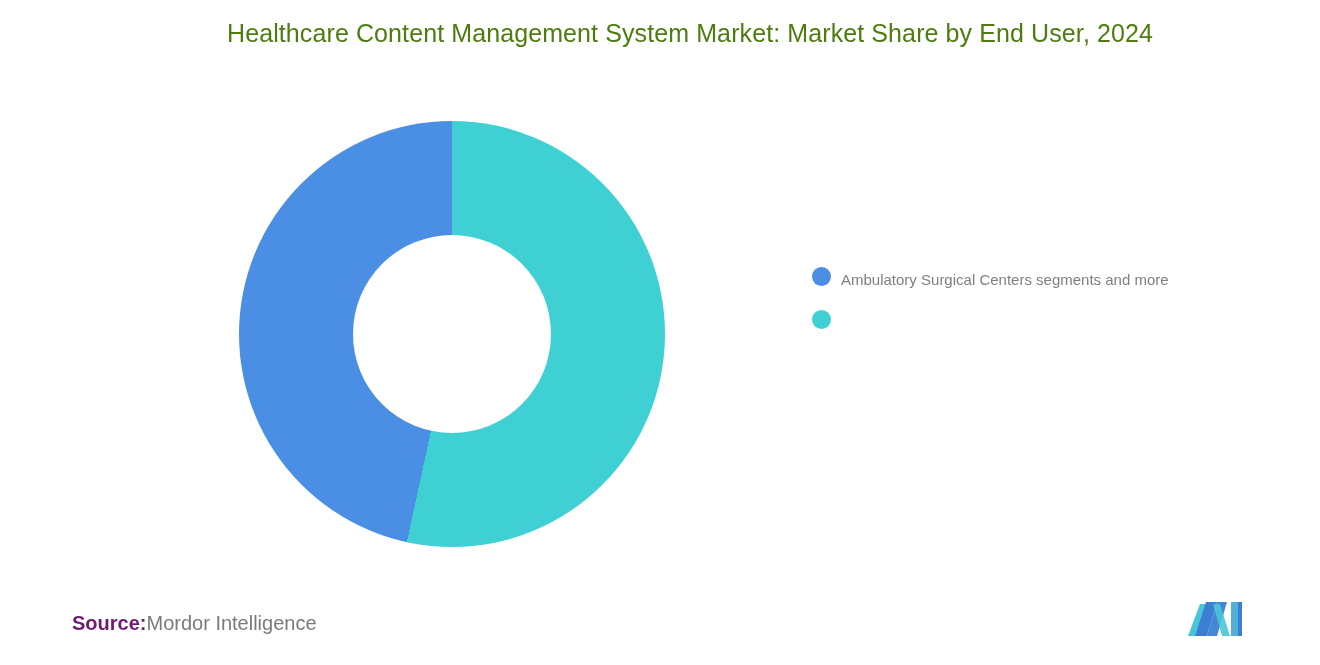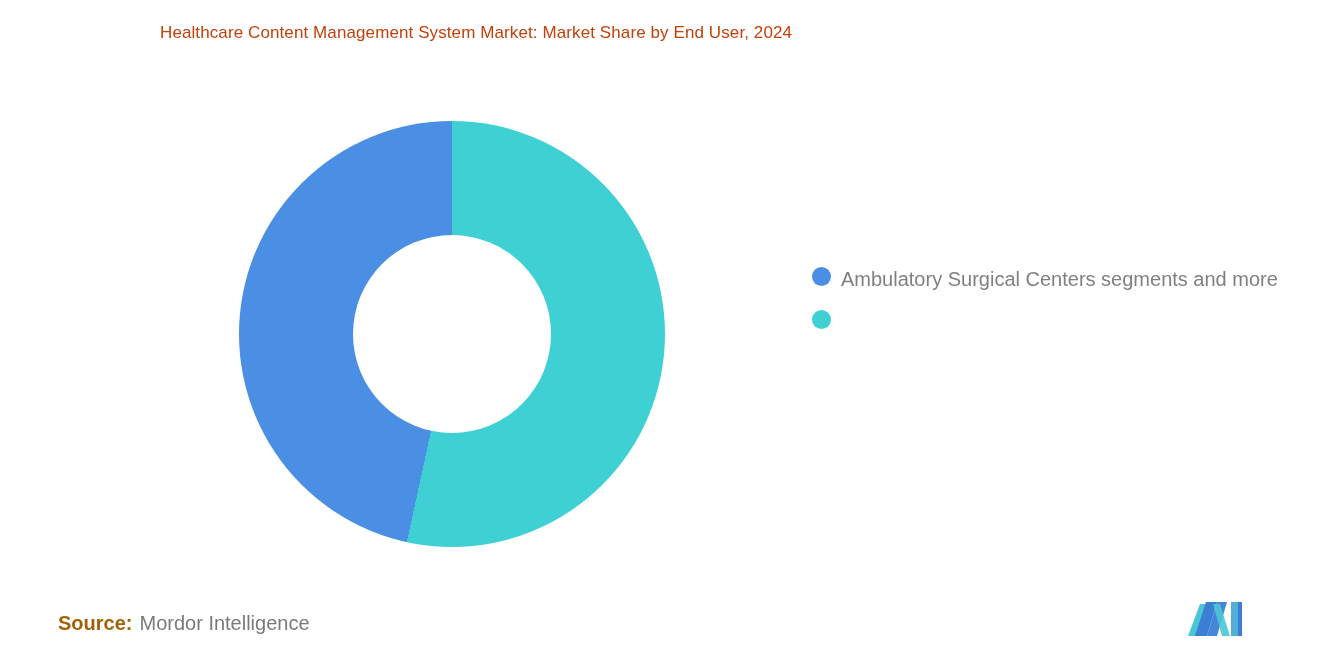--- a/index.html
+++ b/index.html
@@ -16,25 +16,25 @@
     font-family: "Liberation Sans", sans-serif;
     -webkit-font-smoothing: antialiased;
   }
 
   
   .chart-title {
     position: absolute;
     left: 160px;
     top: 14px;
     width: 1060px;
-    text-align: left;
-    font-size: 17px;
+    text-align: center;
+    font-size: 25px;
     line-height: 38px;
     font-weight: 400;
-    color: #c2410c;
+    color: #4d7c0f;
     letter-spacing: 0.1px;
   }
 
   
   .donut-wrap {
     position: absolute;
     left: 239px;
     top: 121px;
     width: 426px;
     height: 426px;
@@ -70,44 +70,44 @@
   }
   .legend-swatch {
     flex: 0 0 auto;
     width: 19px;
     height: 19px;
     border-radius: 50%;
     margin-top: 3px;
     margin-right: 10px;
   }
   .legend-label {
-    font-size: 20px;
+    font-size: 15px;
     line-height: 31px;
     color: #808080;
     font-weight: 400;
     max-width: 438px;
   }
 
   
   .source-line {
     position: absolute;
     left: 58px;
     top: 612px;
     font-size: 20px;
     color: #6a6a6a;
     white-space: nowrap;
   }
   .source-label {
     font-weight: 700;
-    color: #a16207;
+    color: #701a75;
+    margin-left: 14px;
   }
   .source-value {
     font-weight: 400;
     color: #7a7a7a;
-    margin-left: 7px;
   }
 
   .logo {
     position: absolute;
     left: 1186px;
     top: 598px;
     width: 66px;
     height: 42px;
   }
 </style>

